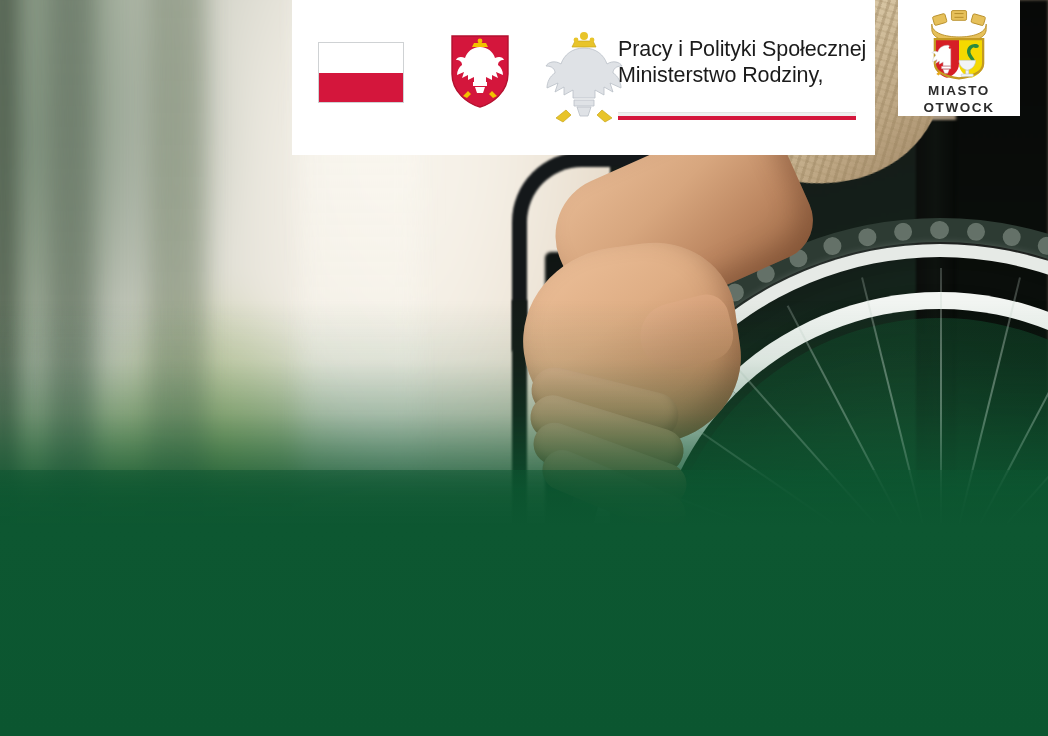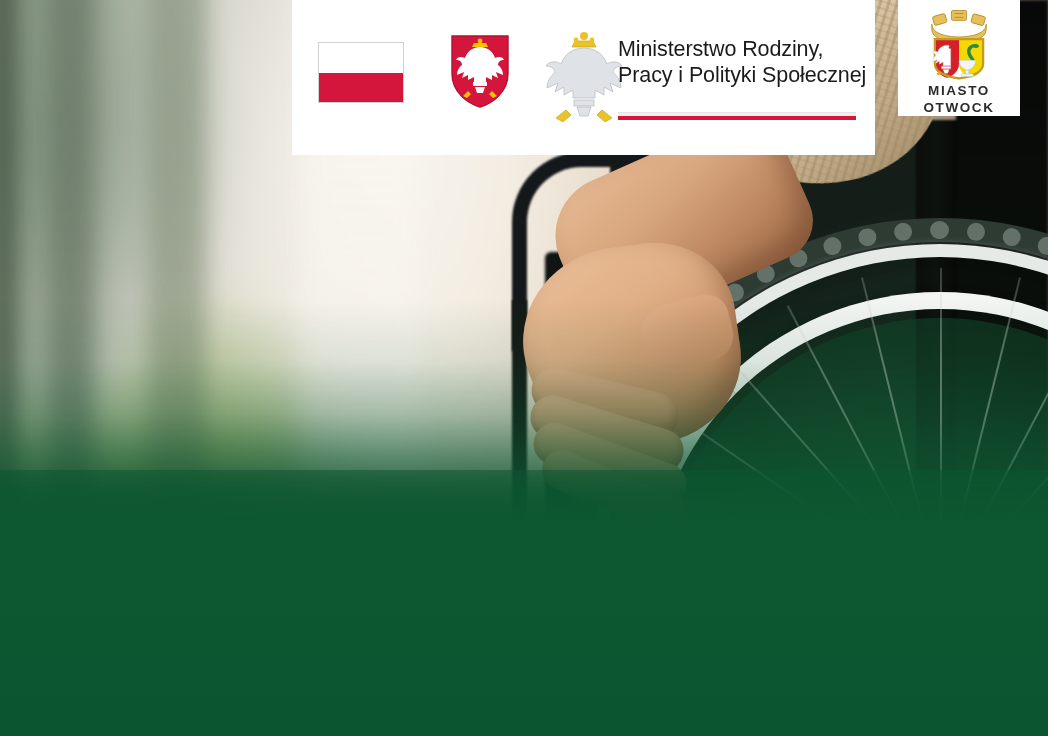--- a/index.html
+++ b/index.html
@@ -442,22 +442,22 @@
         <path d="M37 83 h14 l-3 9 h-8 z"></path>
       </g>
       <path d="M35 17 h18 l3 6 h-24 z" fill="#e8c42a" stroke="#c9a61a" stroke-width=".7"></path>
       <circle cx="44" cy="12" r="4" fill="#e8c42a"></circle>
       <circle cx="36" cy="16" r="2.4" fill="#e8c42a"></circle>
       <circle cx="52" cy="16" r="2.4" fill="#e8c42a"></circle>
       <path d="M26 86 l-10 8 l7 4 l8-7 z M62 86 l10 8 l-7 4 l-8-7 z" fill="#e8c42a" stroke="#c9a61a" stroke-width=".7"></path>
     </svg>
 
     <div class="min-text">
+      <div class="min-line">Pracy i Polityki Społecznej</div>
       <div class="min-line">Ministerstwo Rodziny,</div>
-      <div class="min-line">Pracy i Polityki Społecznej</div>
     </div>
     <div class="min-rule"></div>
   </div>
 
   <div class="crestbox">
     <svg class="crest-svg" width="96" height="98" viewBox="0 0 96 98">
 
       <g fill="#e6c05a" stroke="#b8902c" stroke-width="1.2">
         <rect x="38" y="6" width="20" height="13" rx="2"></rect>
         <rect x="14" y="12" width="17" height="12" rx="2" transform="rotate(-16 22 18)"></rect>

